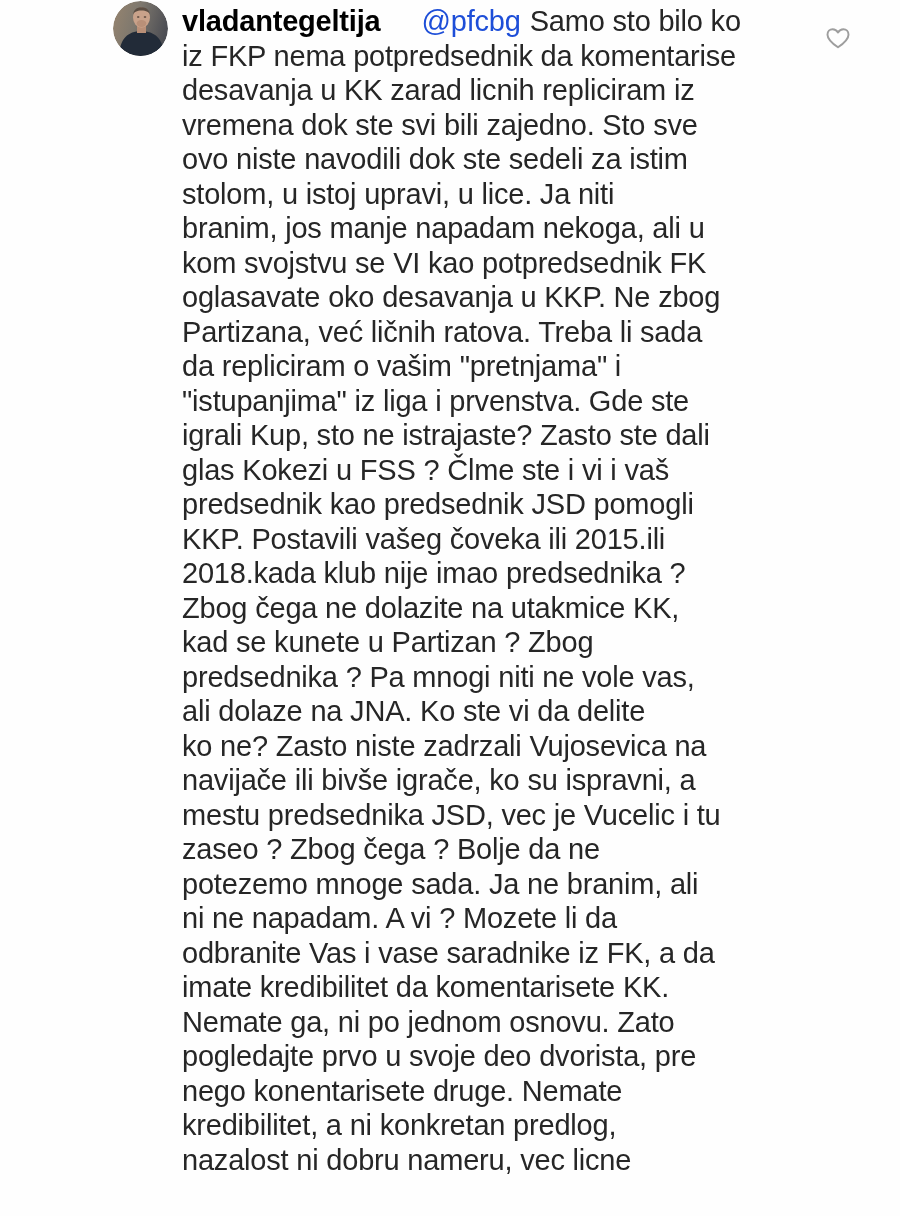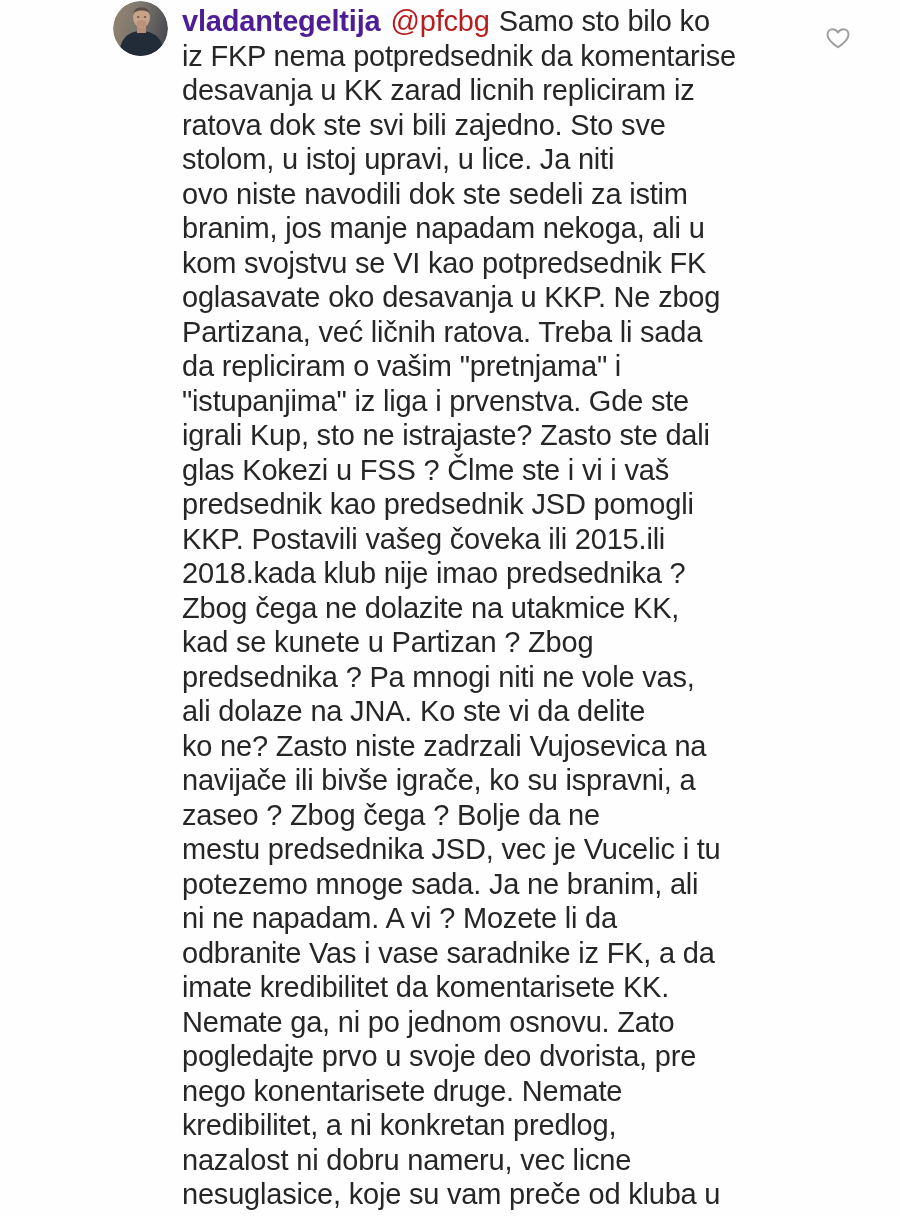--- a/index.html
+++ b/index.html
@@ -33,28 +33,29 @@
   .ln {
     margin: 0;
     font-size: 29px;
     line-height: 34.5px;
     letter-spacing: -0.2px;
     color: #262626;
     white-space: nowrap;
   }
   .username {
     font-weight: 700;
-    color: #4c1d95;
+    color: #000000;
     margin-right: 10px;
     cursor: pointer;
   }
   .mention {
-    color: #b91c1c;
+    color: #1d4ed8;
     margin-right: 9px;
     cursor: pointer;
+    margin-left: 31px;
   }
   .like-button {
     position: absolute;
     left: 823px;
     top: 23px;
     width: 30px;
     height: 30px;
     display: flex;
     align-items: center;
     justify-content: center;
@@ -92,52 +93,51 @@
         <ellipse cx="25.2" cy="16" rx="1.3" ry="0.8" fill="#4a3a30"></ellipse>
         <ellipse cx="32" cy="16" rx="1.3" ry="0.8" fill="#4a3a30"></ellipse>
       </g>
     </svg>
   </div>
 
   <div class="comment-text">
     <p class="ln"><span class="username">vladantegeltija</span><span class="mention">@pfcbg</span><span>Samo sto bilo ko</span></p>
     <p class="ln">iz FKP nema potpredsednik da komentarise</p>
     <p class="ln">desavanja u KK zarad licnih repliciram iz</p>
-    <p class="ln">ratova dok ste svi bili zajedno. Sto sve</p>
+    <p class="ln">vremena dok ste svi bili zajedno. Sto sve</p>
+    <p class="ln">ovo niste navodili dok ste sedeli za istim</p>
     <p class="ln">stolom, u istoj upravi, u lice. Ja niti</p>
-    <p class="ln">ovo niste navodili dok ste sedeli za istim</p>
     <p class="ln">branim, jos manje napadam nekoga, ali u</p>
     <p class="ln">kom svojstvu se VI kao potpredsednik FK</p>
     <p class="ln">oglasavate oko desavanja u KKP. Ne zbog</p>
     <p class="ln">Partizana, već ličnih ratova. Treba li sada</p>
     <p class="ln">da repliciram o vašim "pretnjama" i</p>
     <p class="ln">"istupanjima" iz liga i prvenstva. Gde ste</p>
     <p class="ln">igrali Kup, sto ne istrajaste? Zasto ste dali</p>
     <p class="ln">glas Kokezi u FSS ? Člme ste i vi i vaš</p>
     <p class="ln">predsednik kao predsednik JSD pomogli</p>
     <p class="ln">KKP. Postavili vašeg čoveka ili 2015.ili</p>
     <p class="ln">2018.kada klub nije imao predsednika ?</p>
     <p class="ln">Zbog čega ne dolazite na utakmice KK,</p>
     <p class="ln">kad se kunete u Partizan ? Zbog</p>
     <p class="ln">predsednika ? Pa mnogi niti ne vole vas,</p>
     <p class="ln">ali dolaze na JNA. Ko ste vi da delite</p>
     <p class="ln">ko ne? Zasto niste zadrzali Vujosevica na</p>
     <p class="ln">navijače ili bivše igrače, ko su ispravni, a</p>
+    <p class="ln">mestu predsednika JSD, vec je Vucelic i tu</p>
     <p class="ln">zaseo ? Zbog čega ? Bolje da ne</p>
-    <p class="ln">mestu predsednika JSD, vec je Vucelic i tu</p>
     <p class="ln">potezemo mnoge sada. Ja ne branim, ali</p>
     <p class="ln">ni ne napadam. A vi ? Mozete li da</p>
     <p class="ln">odbranite Vas i vase saradnike iz FK, a da</p>
     <p class="ln">imate kredibilitet da komentarisete KK.</p>
     <p class="ln">Nemate ga, ni po jednom osnovu. Zato</p>
     <p class="ln">pogledajte prvo u svoje deo dvorista, pre</p>
     <p class="ln">nego konentarisete druge. Nemate</p>
     <p class="ln">kredibilitet, a ni konkretan predlog,</p>
     <p class="ln">nazalost ni dobru nameru, vec licne</p>
-    <p class="ln">nesuglasice, koje su vam preče od kluba u</p>
   </div>
 
   <button class="like-button" aria-label="Like">
     <svg width="26" height="24" viewBox="0 0 24 22">
       <path d="M12 19.6 C8.7 17.3 2.3 12.6 2.3 7.9 C2.3 5 4.4 2.9 7 2.9 C9 2.9 10.9 4.1 12 5.9 C13.1 4.1 15 2.9 17 2.9 C19.6 2.9 21.7 5 21.7 7.9 C21.7 12.6 15.3 17.3 12 19.6 Z" fill="none" stroke="#9e9e9e" stroke-width="1.8" stroke-linejoin="round"></path>
     </svg>
   </button>
 
 </div>
 

